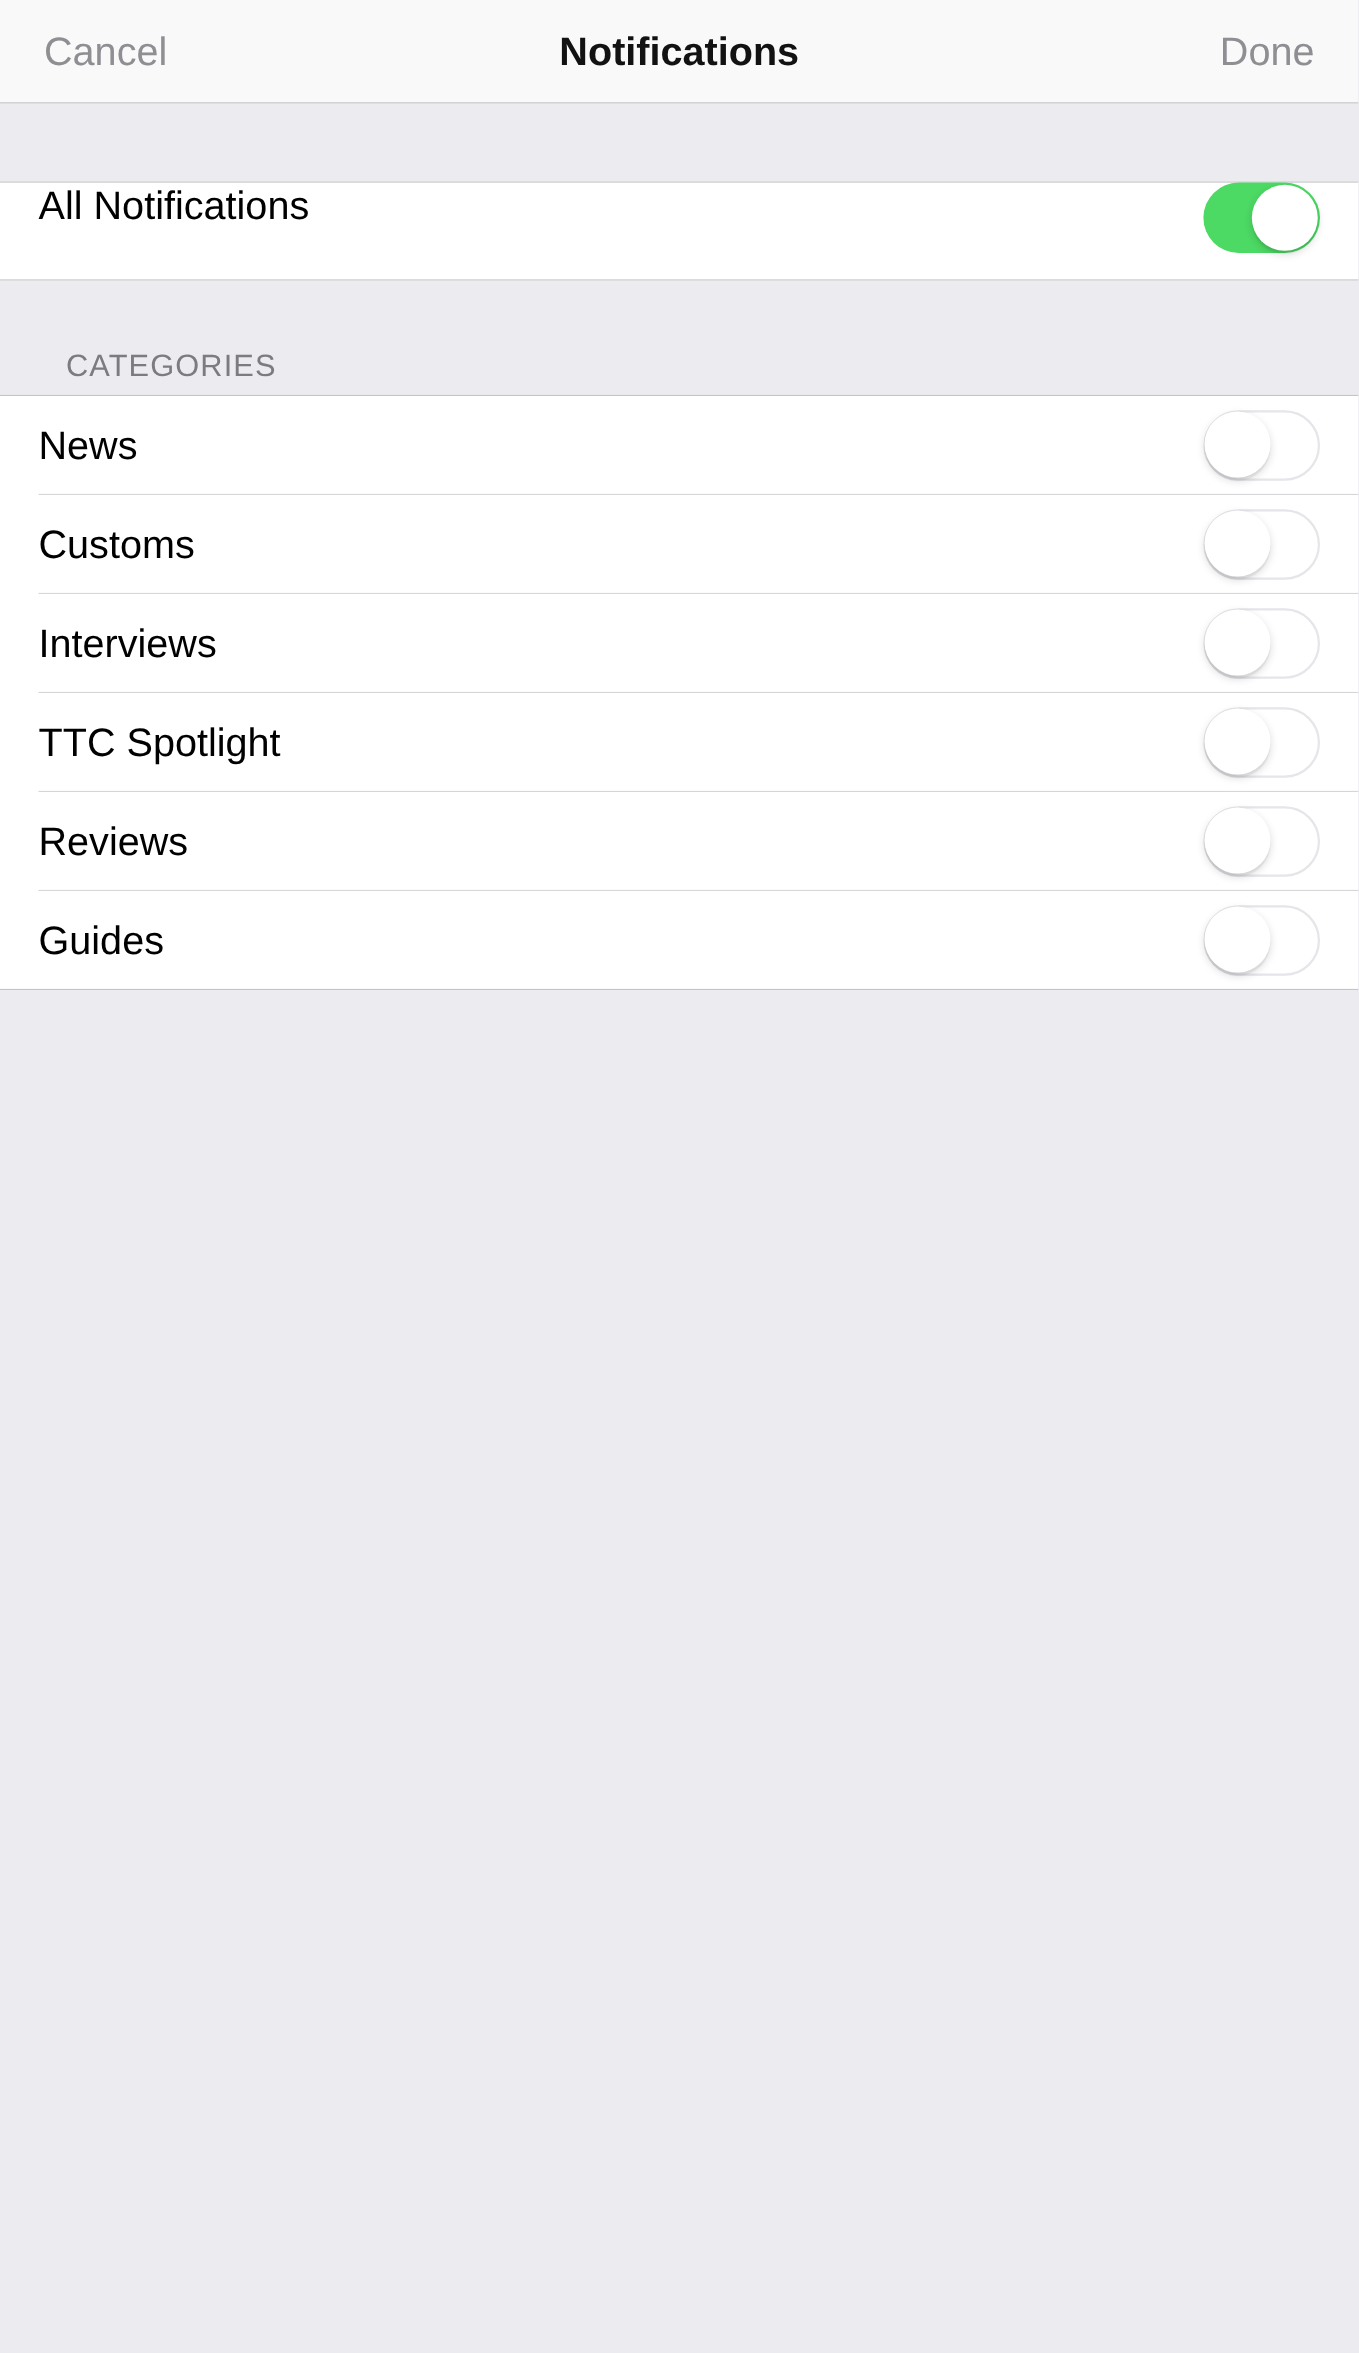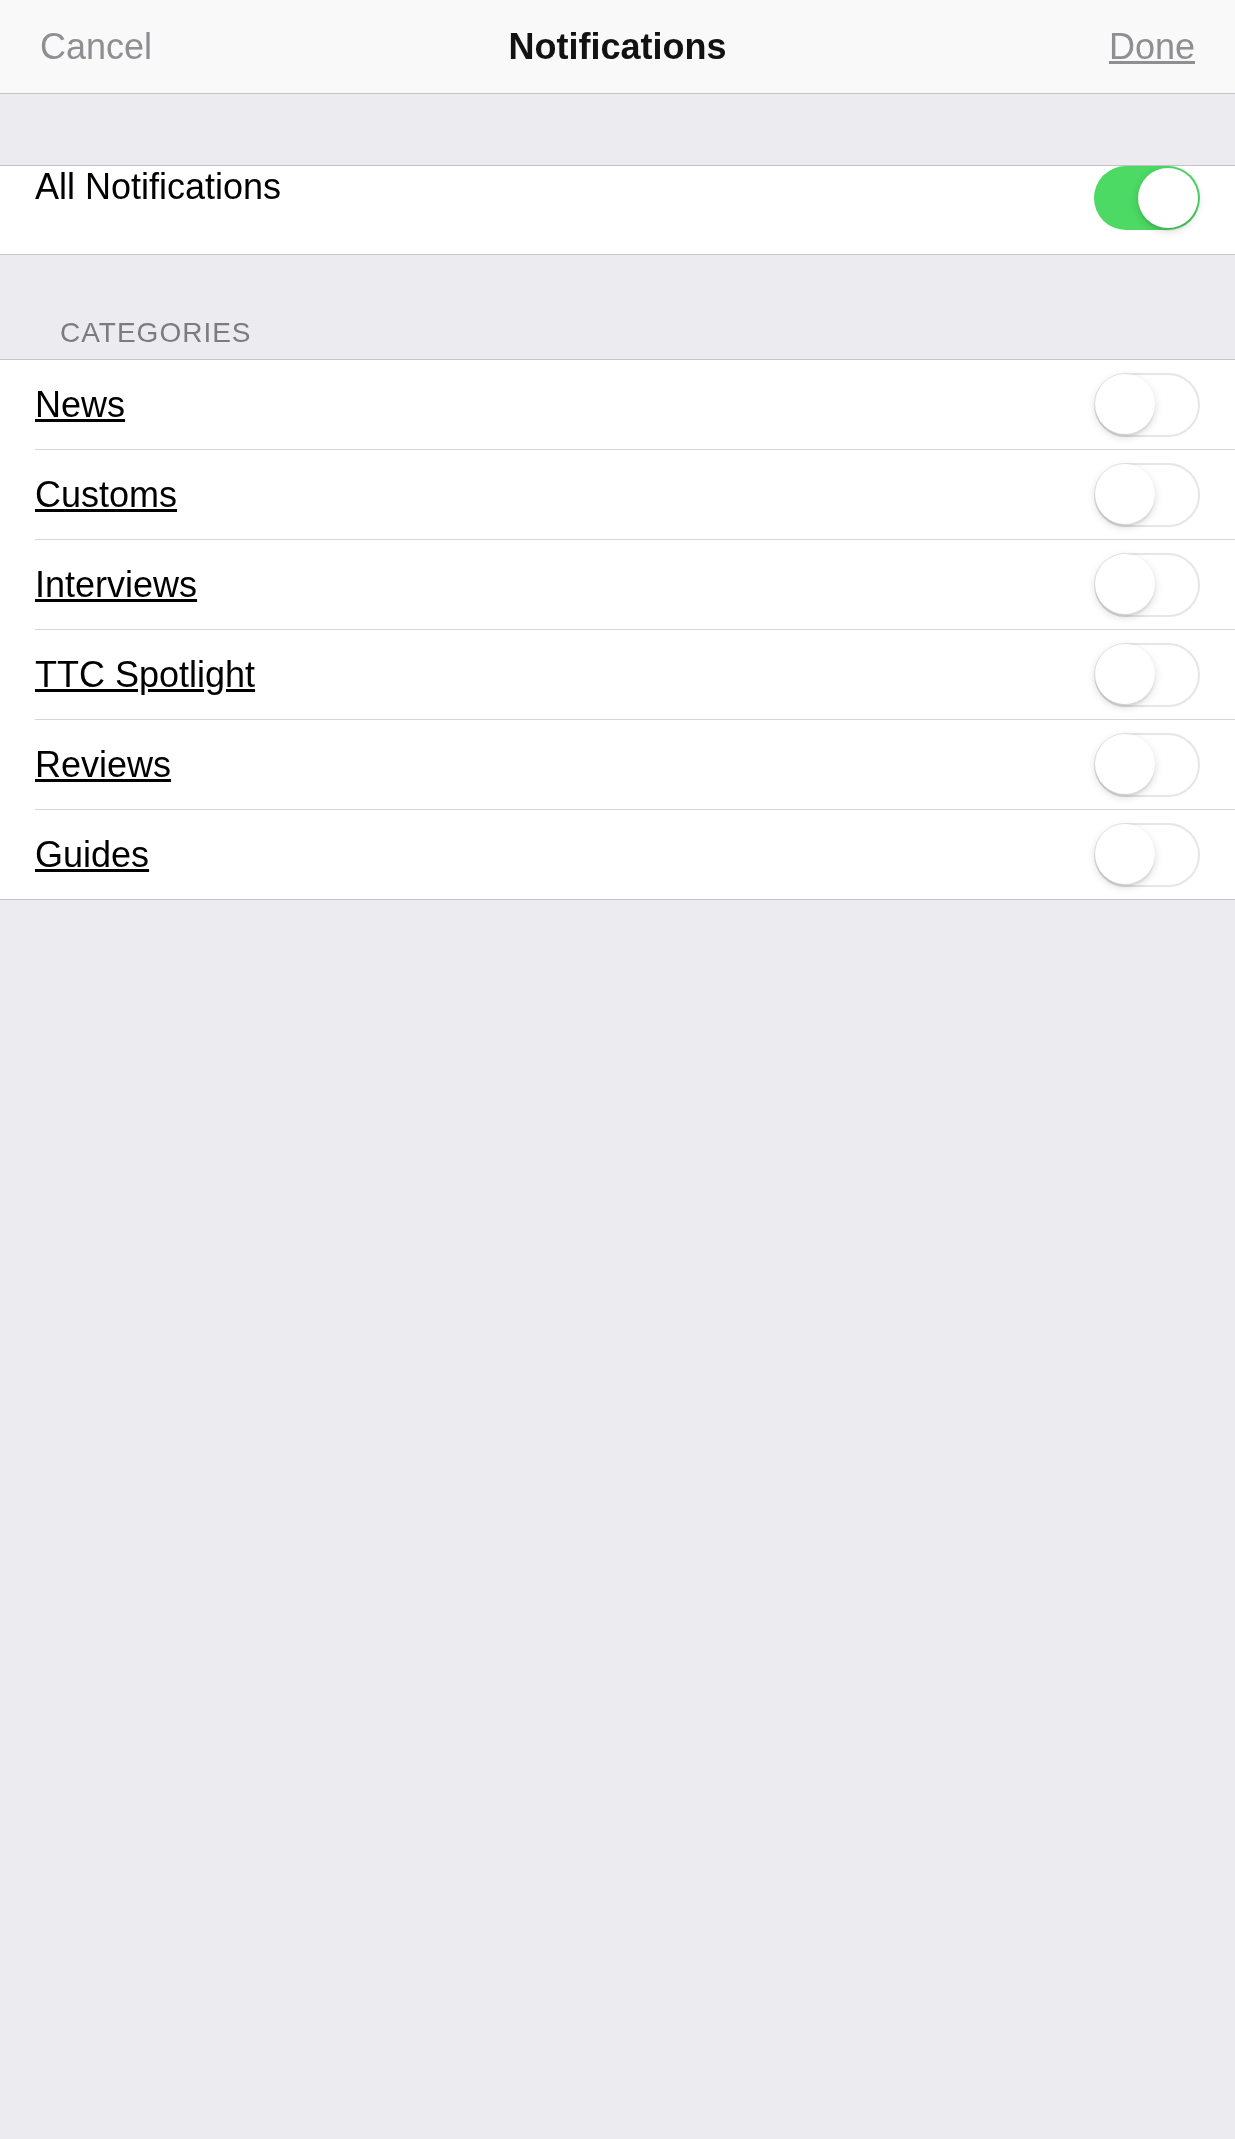--- a/index.html
+++ b/index.html
@@ -34,21 +34,20 @@
       font-weight: 600;
       position: absolute;
       left: 50%;
       transform: translateX(-50%);
     }
     .nav-done {
       color: #8e8e93;
       font-size: 36px;
       font-weight: 400;
       cursor: pointer;
-      text-decoration: underline;
     }
     .spacer {
       height: 71px;
     }
     .section-group {
       background-color: #ffffff;
       border-top: 1px solid #c4c4c6;
       border-bottom: 1px solid #c4c4c6;
     }
     .row {
@@ -83,21 +82,20 @@
       justify-content: space-between;
       padding-right: 35px;
     }
     .list-row-inner {
       margin-left: 35px;
       display: flex;
       align-items: center;
       justify-content: space-between;
       height: 100%;
       flex: 1;
-      text-decoration: underline;
     }
     .divider {
       height: 1px;
       background-color: #d6d6d9;
       margin-left: 35px;
     }
     .toggle {
       position: relative;
       width: 106px;
       height: 64px;

